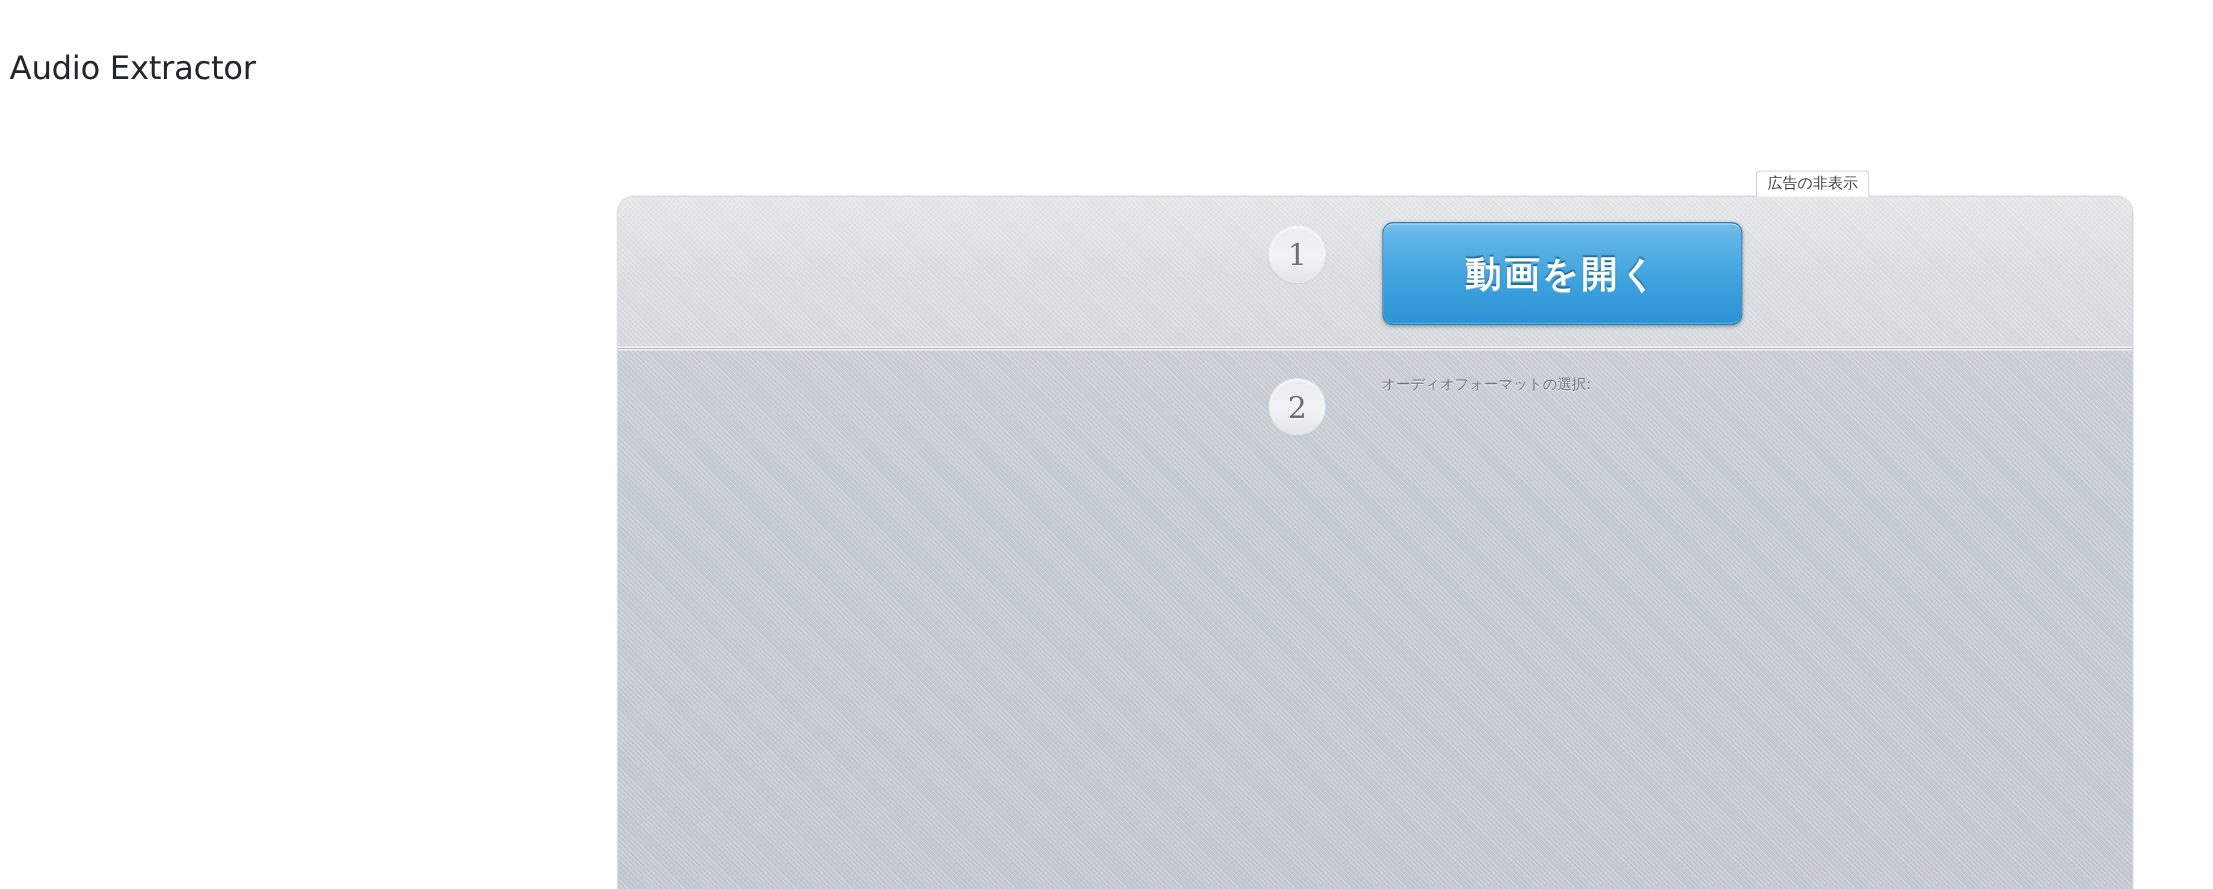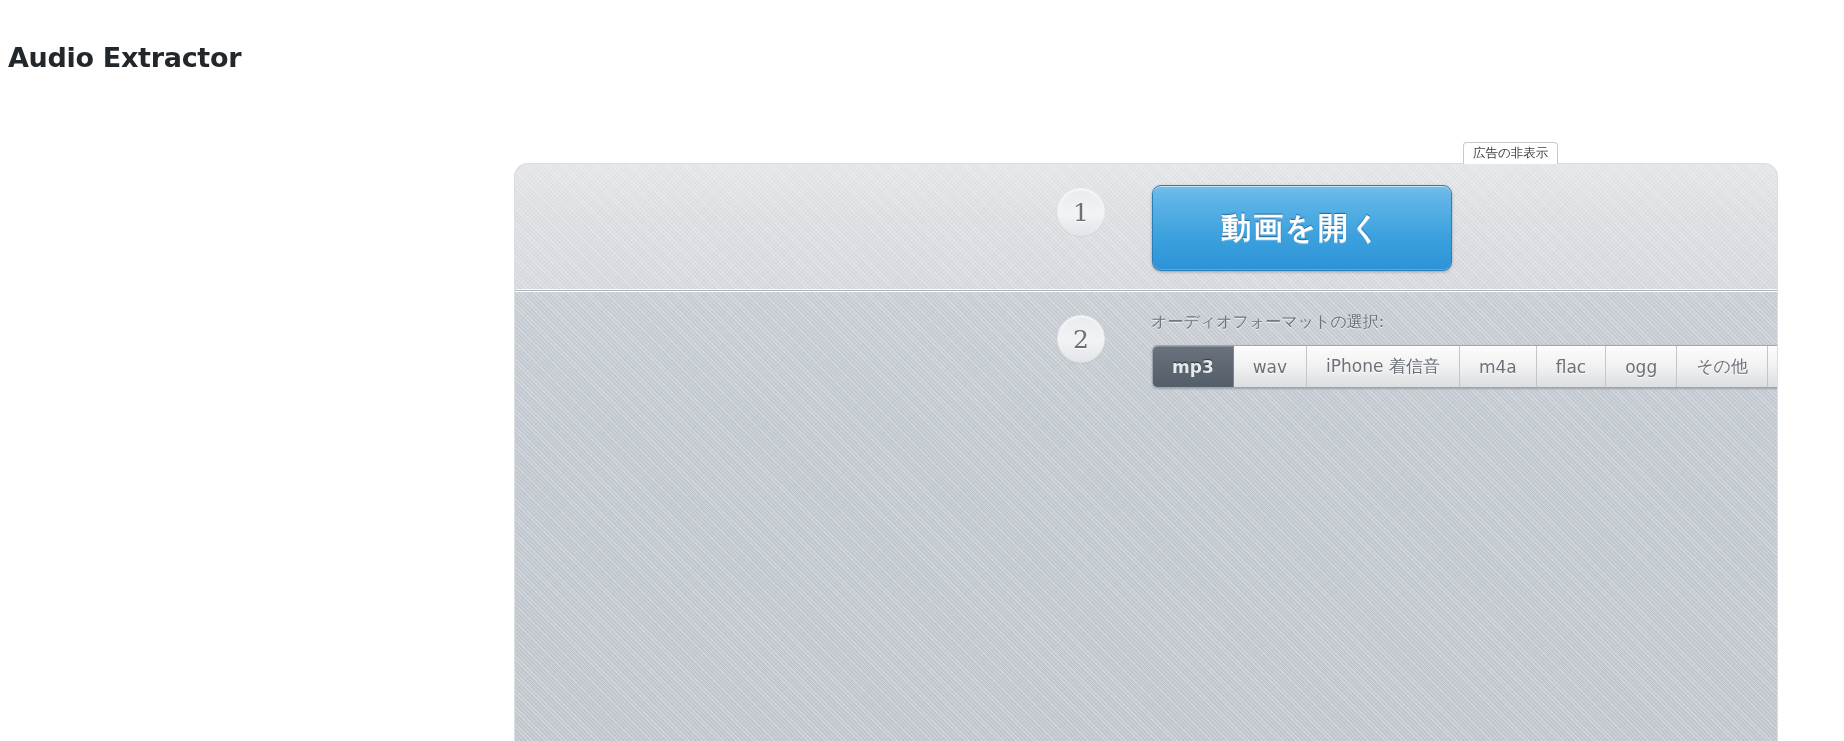--- a/index.html
+++ b/index.html
@@ -13,21 +13,21 @@
 
   
   #site-header {
     position: absolute;
     left: 8px;
     top: 44px;
     width: 400px;
   }
   #site-title {
     font-size: 27px;
-    font-weight: bold;
+    font-weight: normal;
     color: #22272b;
     letter-spacing: -0.3px;
     line-height: 1.05;
     margin: 0;
     font-family: "DejaVu Sans", "Liberation Sans", sans-serif;
   }
   #site-subtitle {
     font-size: 13px;
     color: #b4b8bb;
     margin-top: 5px;
@@ -139,21 +139,21 @@
     letter-spacing: 2px;
     text-shadow: 0 -1px 1px rgba(26,95,145,0.85), 0 1px 0 rgba(255,255,255,0.25);
     font-family: "DejaVu Sans", "Liberation Sans", sans-serif;
   }
 
   
   #format-label {
     position: absolute;
     left: 636px;
     top: 20px;
-    font-size: 16px;
+    font-size: 12px;
     color: #6d737a;
     text-shadow: 0 1px 0 rgba(255,255,255,0.7);
     font-family: "DejaVu Sans", "Liberation Sans", sans-serif;
   }
 
   #format-tabs {
     position: absolute;
     left: 637px;
     top: 53px;
     height: 43px;
@@ -219,40 +219,14 @@
     </div>
   </div>
 
   <div id="step-2-row">
     <div class="texture"></div>
 
     <div class="step-circle" id="step-2-circle">2</div>
 
     <div id="format-label">オーディオフォーマットの選択:</div>
 
-    <div id="format-tabs">
-      <div class="format-tab selected">
-        <span>mp3</span>
-      </div>
-      <div class="format-tab">
-        <span>wav</span>
-      </div>
-      <div class="format-tab">
-        <span>iPhone 着信音</span>
-      </div>
-      <div class="format-tab">
-        <span>m4a</span>
-      </div>
-      <div class="format-tab">
-        <span>flac</span>
-      </div>
-      <div class="format-tab">
-        <span>ogg</span>
-      </div>
-      <div class="format-tab">
-        <span>その他</span>
-      </div>
-      <div class="format-tab" id="format-stepper">
-        
-      </div>
-    </div>
   </div>
 </div>
 
 </body></html>

